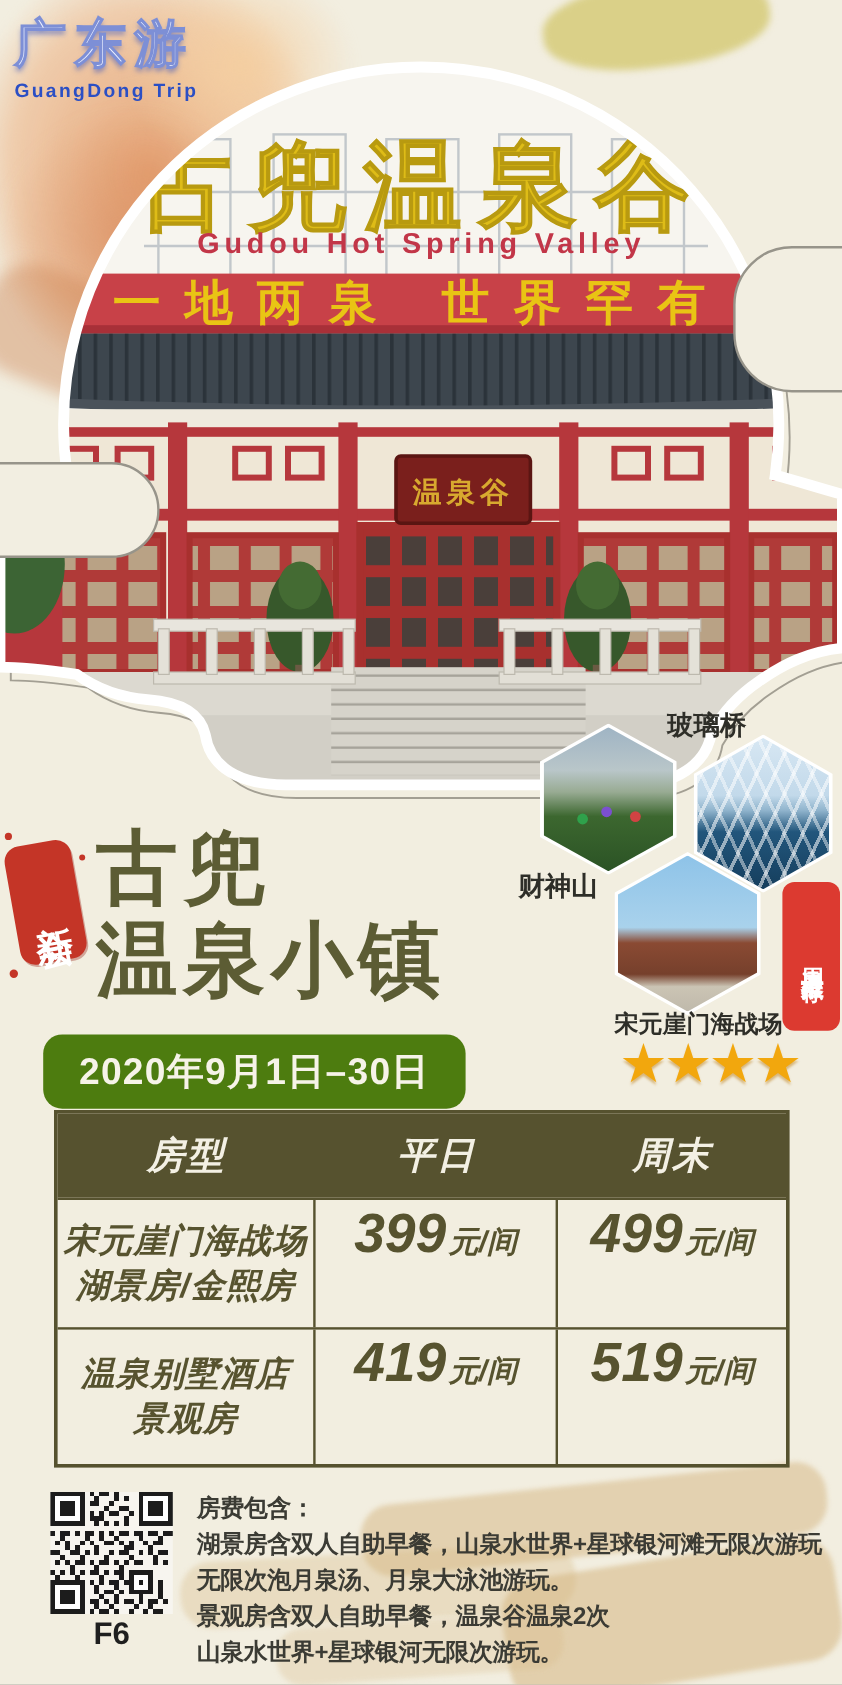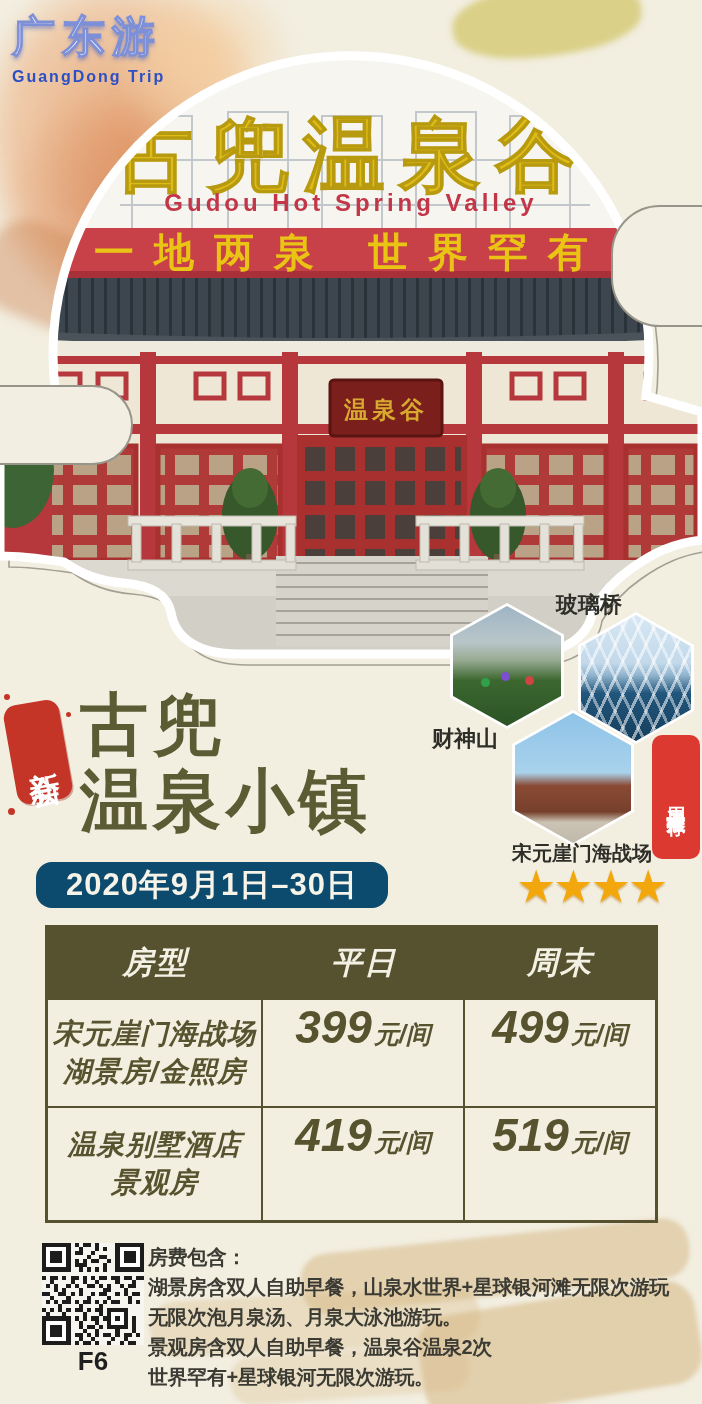--- a/index.html
+++ b/index.html
@@ -58,21 +58,21 @@
   
   .seal{left:10px;top:702px;width:56px;height:100px;z-index:5;background:#c43527;border-radius:13px;transform:rotate(-10deg);
     display:flex;align-items:center;justify-content:center;box-shadow:1px 2px 0 rgba(150,30,20,.35);}
   .seal-text{color:#fff;font-family:"DejaVu Serif",serif;font-weight:bold;font-size:31px;writing-mode:vertical-rl;
     text-orientation:upright;letter-spacing:4px;line-height:1;}
   .splat{position:absolute;background:#c43527;border-radius:50%;}
   .title{left:80px;top:686px;z-index:5;color:#5c5c34;font-weight:bold;line-height:1.12;letter-spacing:5px;}
   .title .l1{font-size:68px;}
   .title .l2{font-size:68px;}
 
-  .date-banner{left:36px;top:862px;width:352px;height:46px;z-index:5;background:#0c4a6e;border-radius:16px;
+  .date-banner{left:36px;top:862px;width:352px;height:62px;z-index:5;background:#4d7c0f;border-radius:16px;
     display:flex;align-items:center;justify-content:center;color:#f6f3e8;font-size:31px;font-weight:bold;letter-spacing:1px;}
   .stars{left:516px;top:860px;width:176px;z-index:5;font-size:45px;letter-spacing:-3px;color:#f2a70d;
     text-shadow:0 2px 2px rgba(185,115,0,.45);white-space:nowrap;}
 
   
   .price-table{left:45px;top:925px;width:613px;z-index:5;border:3px solid #56522f;box-sizing:border-box;font-style:italic;}
   .pt-header{display:grid;grid-template-columns:215px 202px 190px;background:#56522f;height:70px;}
   .pt-hcell{display:flex;align-items:center;justify-content:center;color:#f3f0e4;font-size:31px;font-weight:bold;letter-spacing:2px;}
   .pt-row{display:grid;grid-template-columns:215px 202px 190px;border-top:2px solid #56522f;}
   .pt-cell{display:flex;flex-direction:column;align-items:center;justify-content:center;border-right:2px solid #56522f;
@@ -81,21 +81,21 @@
   .pt-row1 .pt-cell{height:106px;}
   .pt-row2 .pt-cell{height:112px;}
   .room-line{font-size:28px;line-height:1.35;letter-spacing:1px;}
   .price-wrap{flex-direction:row;align-items:baseline;}
   .price-num{font-size:46px;}
   .price-unit{font-size:25px;margin-left:2px;}
 
   
   .qr{left:42px;top:1243px;z-index:5;}
   .qr-caption{left:42px;top:1346px;width:102px;z-index:5;text-align:center;font-size:26px;font-weight:bold;color:#1f1f1f;}
-  .includes{left:148px;top:1242px;width:535px;z-index:5;color:#3b3b34;font-weight:bold;font-size:20px;line-height:30px;letter-spacing:-0.4px;}
+  .includes{left:164px;top:1242px;width:535px;z-index:5;color:#3b3b34;font-weight:bold;font-size:20px;line-height:30px;letter-spacing:-0.4px;}
 </style>
 </head>
 <body>
 
 <div class="page">
 
   <div class="wash wash1"></div>
   <div class="wash wash2"></div>
   <div class="wash wash3"></div>
   <div class="wash wash4"></div>
@@ -314,16 +314,16 @@
       <rect x="18" y="18" width="1" height="1" fill="#1c1c1c"></rect>
     <path fill="#1c1c1c" d="M8 0h1v1H8zM10 0h2v1h-2zM13 0h1v2h-1zM15 1h1v1h-1zM9 1h1v1H9zM8 2h2v1H8zM12 2h1v1h-1zM11 3h1v1h-1zM14 3h2v1h-2zM8 4h1v2H8zM10 4h1v1h-1zM12 4h2v1h-2zM16 4h1v1h-1zM9 5h2v1H9zM15 5h1v1h-1zM9 6h1v1H9zM11 6h1v1h-1zM13 6h1v1h-1zM15 6h1v1h-1zM0 8h1v1H0zM2 8h2v1H2zM5 8h1v1H5zM7 8h2v1H7zM10 8h1v2h-1zM12 8h1v1h-1zM14 8h2v1h-2zM17 8h2v1h-2zM20 8h2v1h-2zM23 8h2v1h-2zM2 9h1v1H2zM7 9h1v1H7zM13 9h1v1h-1zM18 9h1v1h-1zM22 9h1v1h-1zM1 10h1v1H1zM3 10h1v2H3zM6 10h1v1H6zM8 10h1v1H8zM11 10h2v1h-2zM14 10h1v1h-1zM16 10h1v2h-1zM19 10h1v1h-1zM21 10h2v1h-2zM5 11h1v1H5zM9 11h1v1H9zM15 11h1v1h-1zM20 11h1v1h-1zM0 12h2v1H0zM4 12h2v1H4zM7 12h1v1H7zM9 12h1v1H9zM12 12h1v1h-1zM14 12h2v1h-2zM18 12h1v1h-1zM20 12h1v1h-1zM22 12h2v1h-2zM2 13h1v1H2zM6 13h1v1H6zM11 13h1v1h-1zM16 13h1v1h-1zM21 13h1v1h-1zM1 14h1v1H1zM3 14h1v1H3zM5 14h2v1H5zM8 14h1v1H8zM10 14h2v1h-2zM13 14h1v1h-1zM15 14h1v1h-1zM17 14h2v1h-2zM21 14h1v1h-1zM23 14h1v1h-1zM4 15h1v1H4zM9 15h1v1H9zM14 15h1v1h-1zM0 16h1v1H0zM2 16h1v1H2zM4 16h1v1H4zM6 16h1v1H6zM8 16h2v1H8zM11 16h1v1h-1zM13 16h2v1h-2zM1 17h1v1H1zM5 17h1v1H5zM10 17h1v1h-1zM14 17h1v1h-1zM8 18h1v1H8zM10 18h1v1h-1zM12 18h2v1h-2zM15 18h1v1h-1zM22 18h1v1h-1zM9 19h1v1H9zM13 19h1v1h-1zM22 19h1v1h-1zM9 20h1v1H9zM11 20h2v1h-2zM14 20h1v1h-1zM22 20h1v1h-1zM10 21h1v1h-1zM13 21h1v1h-1zM18 21h1v1h-1zM22 21h1v1h-1zM8 22h2v1H8zM11 22h1v1h-1zM13 22h1v1h-1zM15 22h2v1h-2zM18 22h1v1h-1zM20 22h2v1h-2zM23 22h1v1h-1zM9 23h1v1H9zM12 23h1v1h-1zM17 23h1v1h-1zM20 23h1v1h-1zM8 24h1v1H8zM10 24h2v1h-2zM13 24h1v1h-1zM16 24h1v1h-1zM19 24h1v1h-1zM21 24h2v1h-2z"></path>
   </svg>
   <div class="abs qr-caption">F6</div>
 
   <div class="abs includes">
     <div>房费包含：</div>
     <div>湖景房含双人自助早餐，山泉水世界+星球银河滩无限次游玩</div>
     <div>无限次泡月泉汤、月泉大泳池游玩。</div>
     <div>景观房含双人自助早餐，温泉谷温泉2次</div>
-    <div>世界罕有+星球银河无限次游玩。</div>
+    <div>山泉水世界+星球银河无限次游玩。</div>
   </div>
 
 </div>
 
 </body></html>

